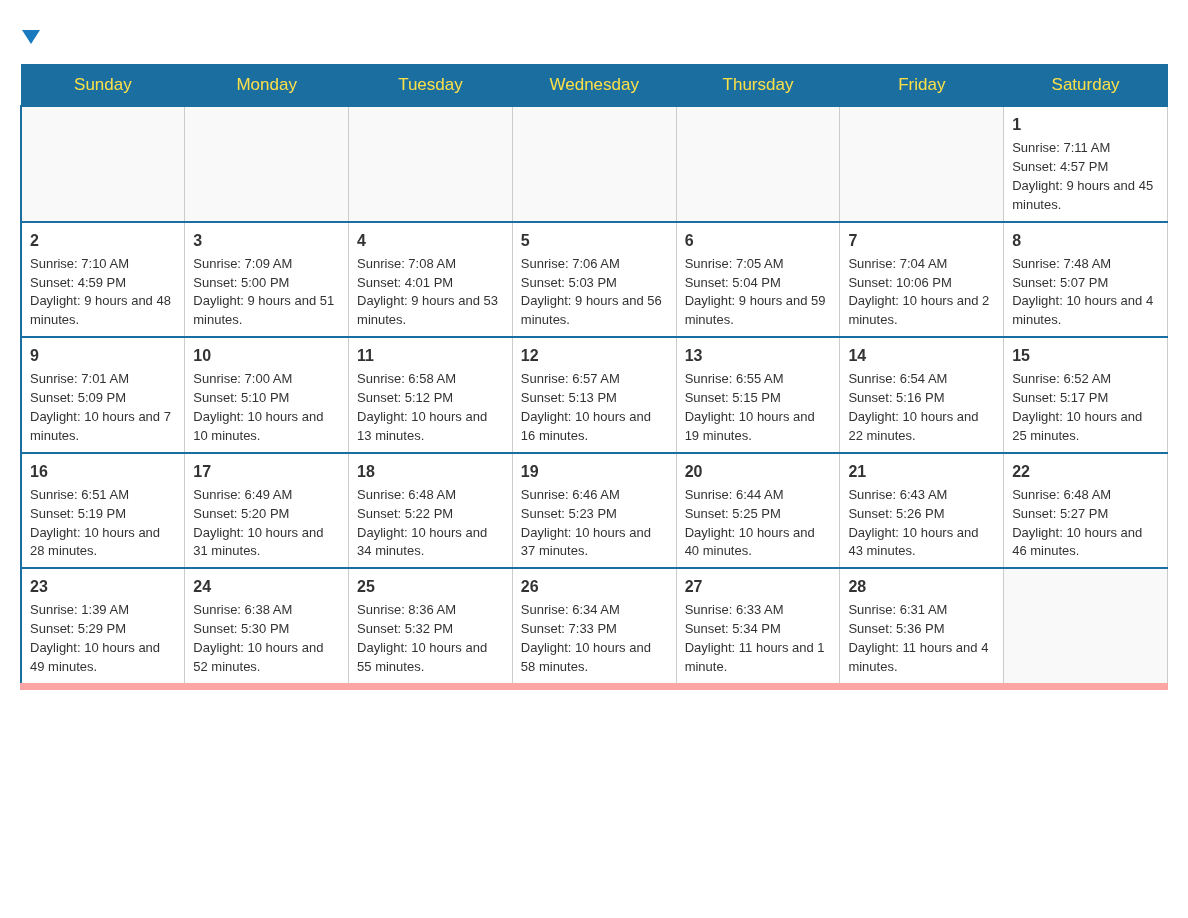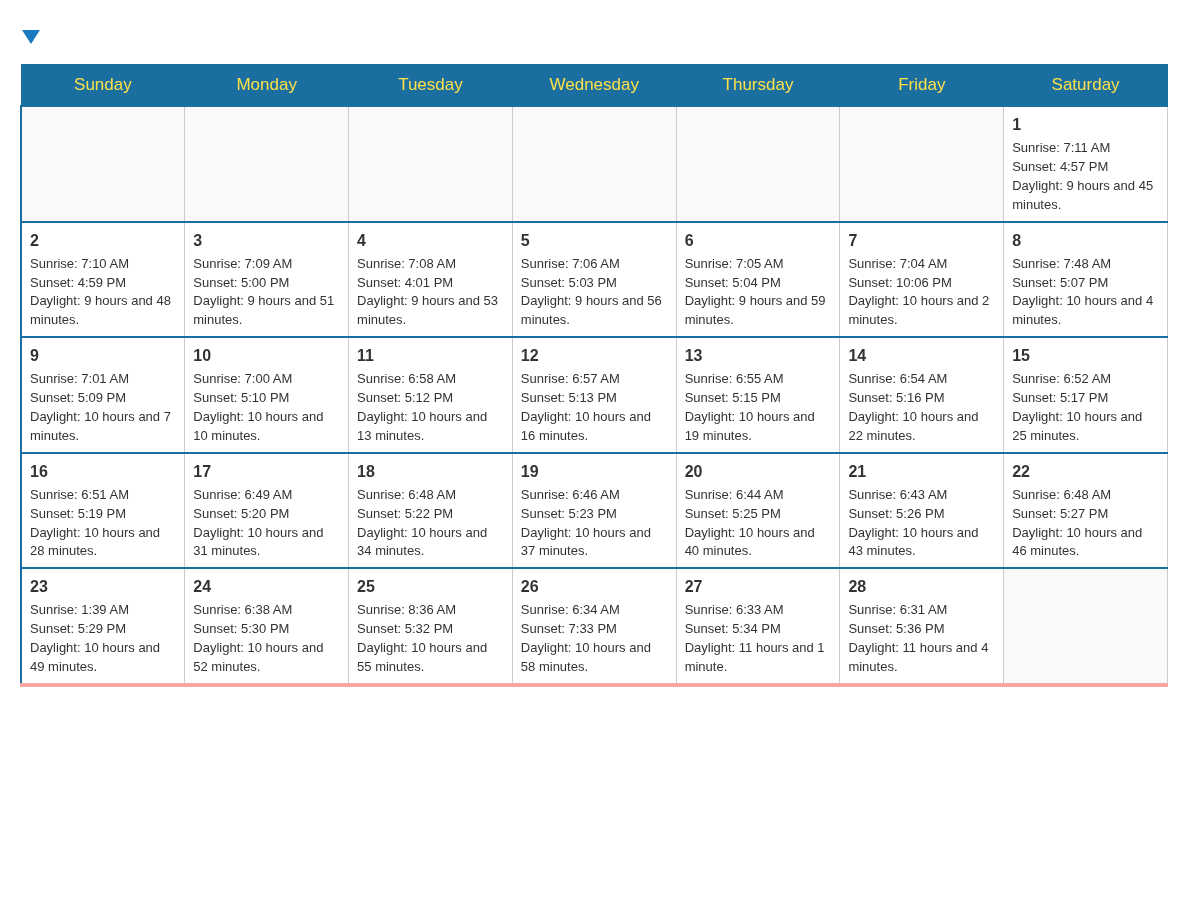--- a/index.html
+++ b/index.html
@@ -91,21 +91,21 @@
     .day-num {
       font-size: 16px;
       font-weight: bold;
       display: block;
       margin-bottom: 3px;
     }
     .empty-cell {
       background: #f9f9f9;
     }
     .last-row td {
-      border-bottom: 4px solid #fca5a5;
+      border-bottom: 7px solid #fca5a5;
     }
   </style>
 </head>
 <body>
 
 <div class="header">
   <div class="logo">
     <div>
       <span class="logo-general"></span><span class="logo-triangle"></span>
     </div>

